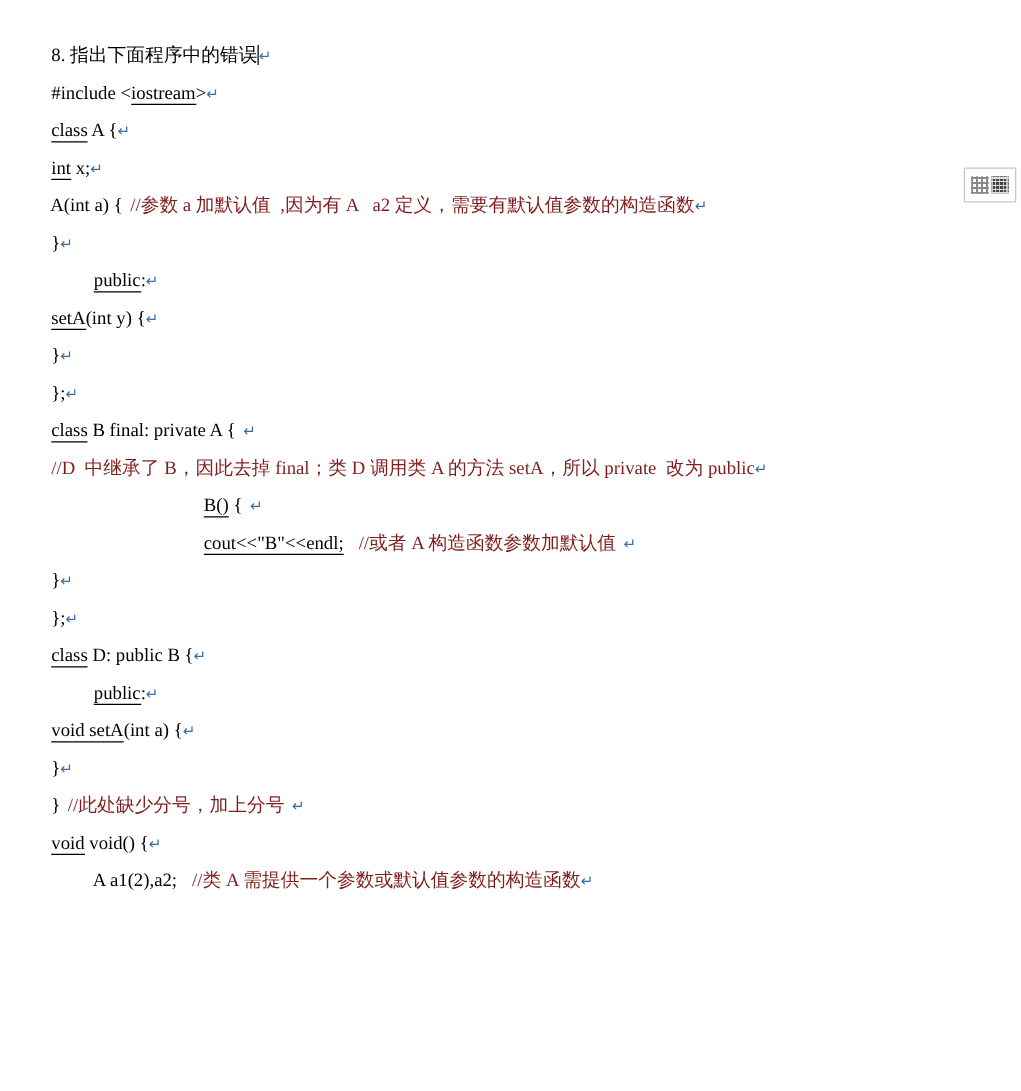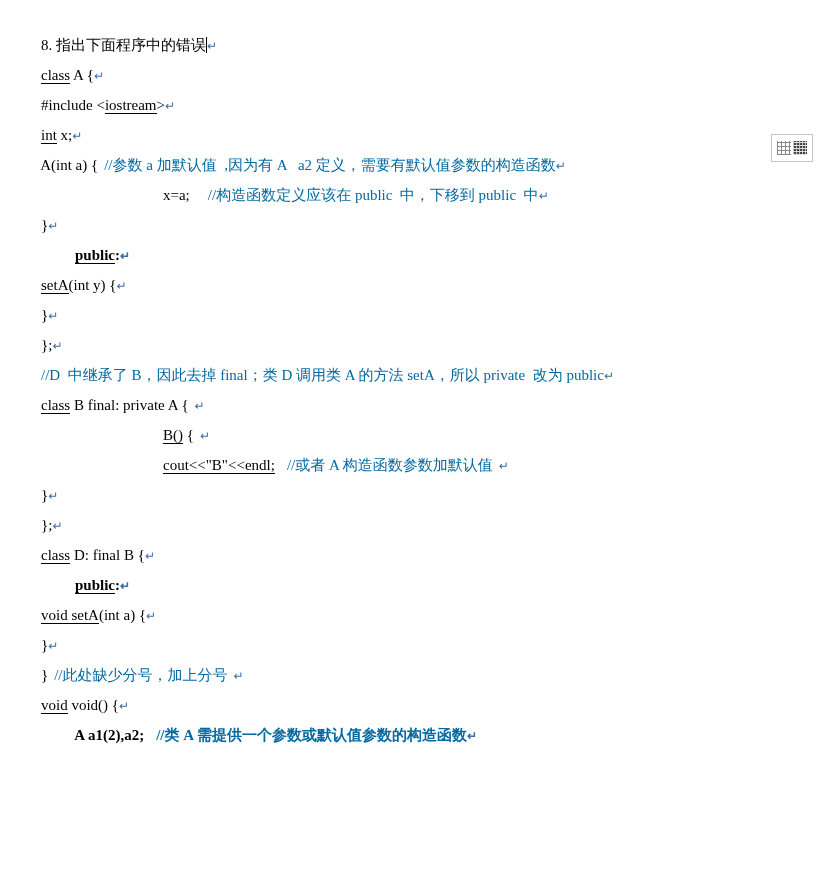--- a/index.html
+++ b/index.html
@@ -25,38 +25,38 @@
   }
   .line {
     position: relative;
     white-space: pre;
     line-height: 30px;
     height: 30px;
     padding-left: 26px;
     font-size: 15px;
   }
   .cmt {
-    color: #0369a1;
+    color: #7f1d1d;
   }
   
   .u {
     border-bottom: 1px solid #000000;
   }
   .pil {
     
     color: #3a6ea5;
     font-size: 12px;
   }
   .wrapline {
     line-height: 30px;
     white-space: normal;
     padding-left: 26px;
     font-size: 15px;
   }
-  .indent1 { padding-left: 60px; font-weight: bold; }
+  .indent1 { padding-left: 60px; }
   .indent3 { }
   .indent4 { padding-left: 148px; }
   .caret {
     display: inline-block;
     width: 1px;
     height: 16px;
     background: #000;
     vertical-align: -3px;
   }
   
@@ -94,38 +94,35 @@
 </head>
 <body>
 
 <div class="doc">
 
   <div class="line" style="padding-left:26px;">
     <span>8. 指出下面程序中的错误</span><span class="caret"></span><span class="pil">↵</span>
   </div>
 
   <div class="line">
+    <span>#include &lt;</span><span class="u">iostream</span><span>&gt;</span><span class="pil">↵</span>
+  </div>
+
+  <div class="line">
     <span class="u">class</span><span> A {</span><span class="pil">↵</span>
   </div>
 
-  <div class="line">
-    <span>#include &lt;</span><span class="u">iostream</span><span>&gt;</span><span class="pil">↵</span>
-  </div>
-
   <div class="line indent3">
     <span class="u">int</span><span> x;</span><span class="pil">↵</span>
   </div>
 
   <div class="line indent3">
     <span>A(int a) {</span><span class="sp"></span><span class="cmt">//参数 a 加默认值  ,因为有 A   a2 定义，需要有默认值参数的构造函数</span><span class="pil">↵</span>
   </div>
 
-  <div class="line indent4">
-    <span>x=a;</span><span class="sp"></span><span class="sp"></span><span class="sp"></span><span class="cmt">//构造函数定义应该在 public  中，下移到 public  中</span><span class="pil">↵</span>
-  </div>
 
   <div class="line indent3">
     <span>}</span><span class="pil">↵</span>
   </div>
 
   <div class="line indent1">
     <span class="u">public</span><span>:</span><span class="pil">↵</span>
   </div>
 
   <div class="line indent3">
@@ -135,46 +132,46 @@
 
   <div class="line indent3">
     <span>}</span><span class="pil">↵</span>
   </div>
 
   <div class="line">
     <span>};</span><span class="pil">↵</span>
   </div>
 
   <div class="line">
+    <span class="u">class</span><span> B final: private A {</span><span class="sp"></span><span class="pil">↵</span>
+  </div>
+
+  <div class="line">
     <span class="cmt">//D  中继承了 B，因此去掉 final；类 D 调用类 A 的方法 setA，所以 private  改为 public</span><span class="pil">↵</span>
-  </div>
-
-  <div class="line">
-    <span class="u">class</span><span> B final: private A {</span><span class="sp"></span><span class="pil">↵</span>
   </div>
 
 
   <div class="line indent4">
     <span class="u">B()</span><span> {</span><span class="sp"></span><span class="pil">↵</span>
   </div>
 
   <div class="line" style="padding-left:148px;">
     <span class="u">cout&lt;&lt;"B"&lt;&lt;endl;</span><span class="sp"></span><span class="sp"></span><span class="cmt">//或者 A 构造函数参数加默认值</span><span class="sp"></span><span class="pil">↵</span>
   </div>
 
   <div class="line indent3">
     <span>}</span><span class="pil">↵</span>
   </div>
 
   <div class="line">
     <span>};</span><span class="pil">↵</span>
   </div>
 
   <div class="line">
-    <span class="u">class</span><span> D: final B {</span><span class="pil">↵</span>
+    <span class="u">class</span><span> D: public B {</span><span class="pil">↵</span>
   </div>
 
   <div class="line indent1">
     <span class="u">public</span><span>:</span><span class="pil">↵</span>
   </div>
 
   <div class="line indent3">
     <span class="u">void setA</span><span>(int a) {</span><span class="pil">↵</span>
   </div>
 

